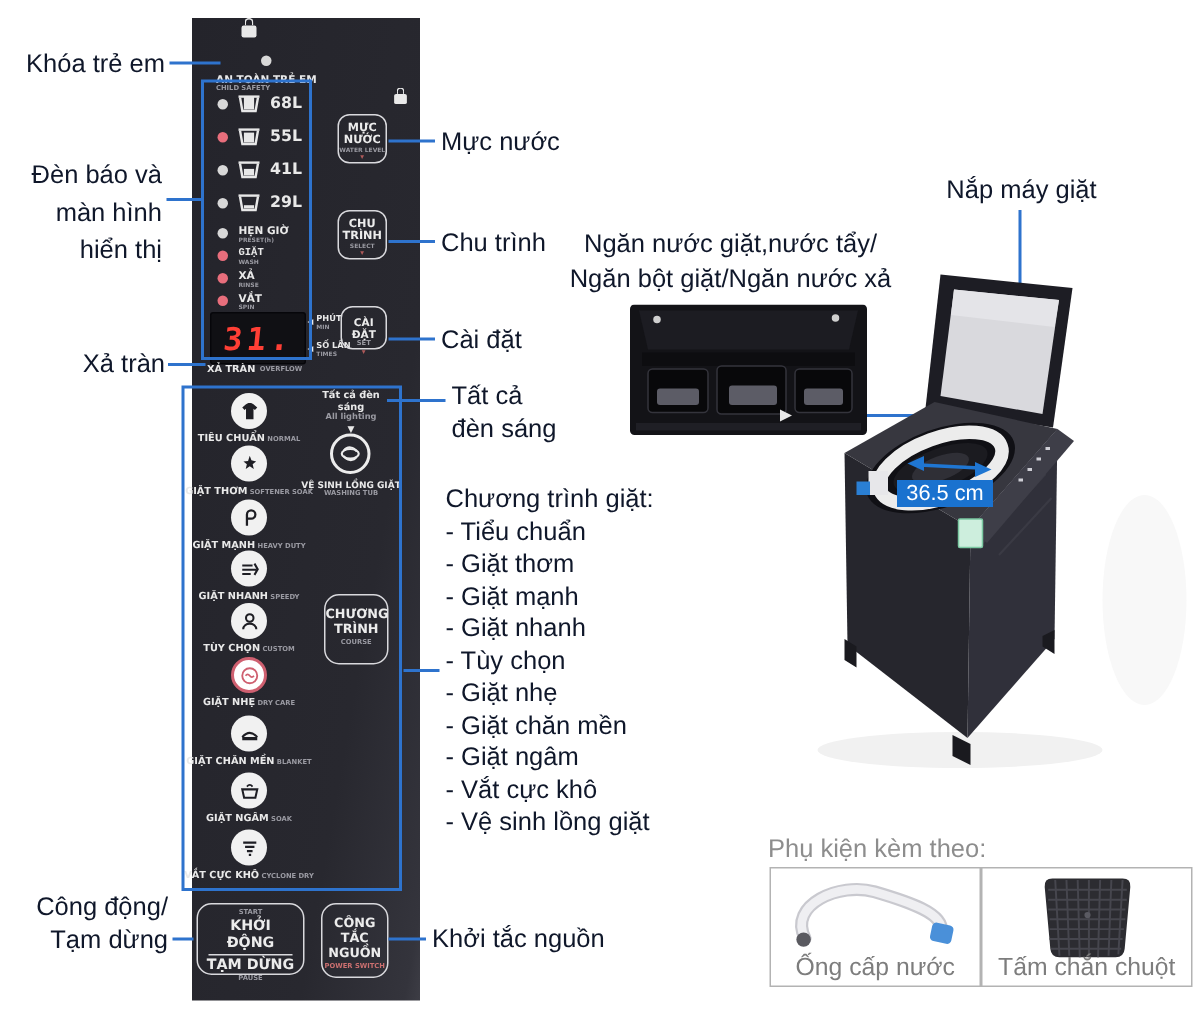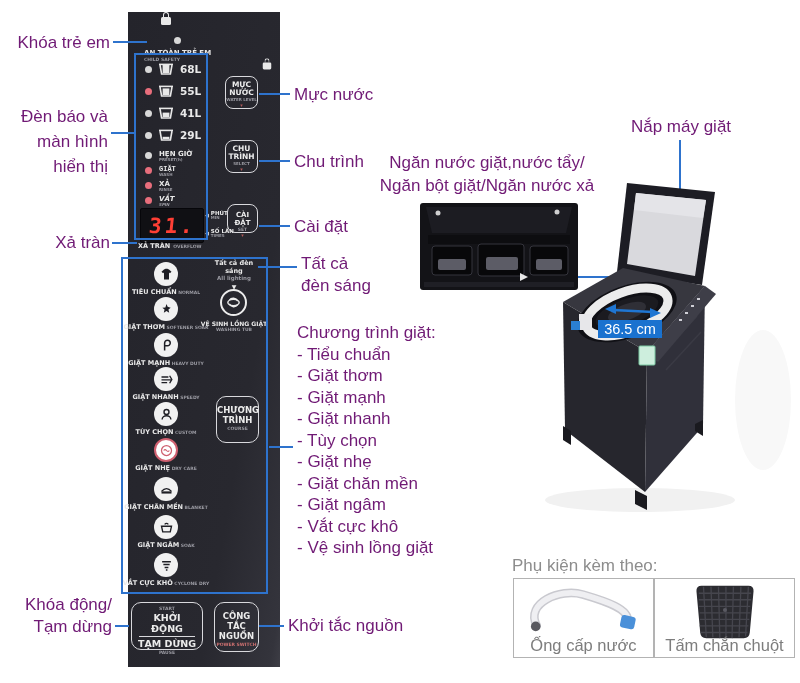--- a/index.html
+++ b/index.html
@@ -1,19 +1,19 @@
 <!DOCTYPE html>
 <html><head>
 <meta charset="utf-8">
 <style>
   html,body{margin:0;padding:0;background:#fff;}
   #canvas{position:relative;width:800px;height:683px;background:#fff;overflow:hidden;
           font-family:"Liberation Sans",sans-serif;}
   .abs{position:absolute;}
-  .glabel{color:#701a75;font-size:17px;line-height:22px;}
+  .glabel{color:#0f172a;font-size:17px;line-height:22px;}
   .bline{background:#2e73cd;}
   .bbox{border:2px solid #2e73cd;box-sizing:border-box;}
   
   #panel{position:absolute;left:128px;top:12px;width:152px;height:655px;
          background:linear-gradient(100deg,#24242b 0%,#28282f 70%,#34343c 96%,#3d3d45 100%);}
   .ptext{color:#e9e9e9;font-family:"DejaVu Sans",sans-serif;font-weight:bold;}
   .psub{color:#9a9aa2;font-family:"DejaVu Sans",sans-serif;font-weight:bold;}
   .led{width:7px;height:7px;border-radius:50%;background:#d8d8d8;flex:none;}
   .led.lit{background:#e86e7c;}
   .pbtn{position:absolute;border:1px solid #d9d9dd;border-radius:8px;text-align:center;
@@ -106,21 +106,21 @@
             <div class="psub" style="font-size: 4px; line-height: 4.5px;">WASH</div>
           </div>
         </div>
         <div class="row" style="left: 17px; top: 168px; gap: 7px; align-items: flex-start;">
           <div class="led lit" style="margin-top: 2px;"></div>
           <div>
             <div class="ptext" style="font-size: 7px; line-height: 8px;">XẢ</div>
             <div class="psub" style="font-size: 4px; line-height: 4.5px;">RINSE</div>
           </div>
         </div>
-        <div class="row" style="left: 17px; top: 183px; gap: 7px; align-items: flex-start; font-style: italic;">
+        <div class="row" style="left: 17px; top: 183px; gap: 7px; align-items: flex-start;">
           <div class="led lit" style="margin-top: 2px;"></div>
           <div>
             <div class="ptext" style="font-size: 7px; line-height: 8px;">VẮT</div>
             <div class="psub" style="font-size: 4px; line-height: 4.5px;">SPIN</div>
           </div>
         </div>
       </div>
 
     <div class="abs" style="left:12px;top:196px;width:62px;height:33px;background:#101014;border:1px solid #06060a;border-radius:2px;display:flex;align-items:center;justify-content:center;">
       <span class="seg" style="font-size:21px;">31.</span>
@@ -286,21 +286,21 @@
   <div class="abs bline" style="left:654px;top:276px;width:2px;height:17px;"></div>
 
   <div class="abs glabel" style="left:0;top:32px;width:110px;text-align:right;">Khóa trẻ em</div>
   <div class="abs glabel" style="left:0;top:104px;width:108px;text-align:right;line-height:25px;">
     <div>Đèn báo và</div>
     <div>màn hình</div>
     <div>hiển thị</div>
   </div>
   <div class="abs glabel" style="left:0;top:232px;width:110px;text-align:right;">Xả tràn</div>
   <div class="abs glabel" style="left:0;top:594px;width:112px;text-align:right;">
-    <div>Khóa động/</div>
+    <div>Công động/</div>
     <div>Tạm dừng</div>
   </div>
   <div class="abs glabel" style="left:294px;top:84px;">Mực nước</div>
   <div class="abs glabel" style="left:294px;top:151px;">Chu trình</div>
   <div class="abs glabel" style="left:294px;top:216px;">Cài đặt</div>
   <div class="abs glabel" style="left:301px;top:253px;">
     <div>Tất cả</div>
     <div>đèn sáng</div>
   </div>
   <div class="abs glabel" style="left:288px;top:615px;">Khởi tắc nguồn</div>

